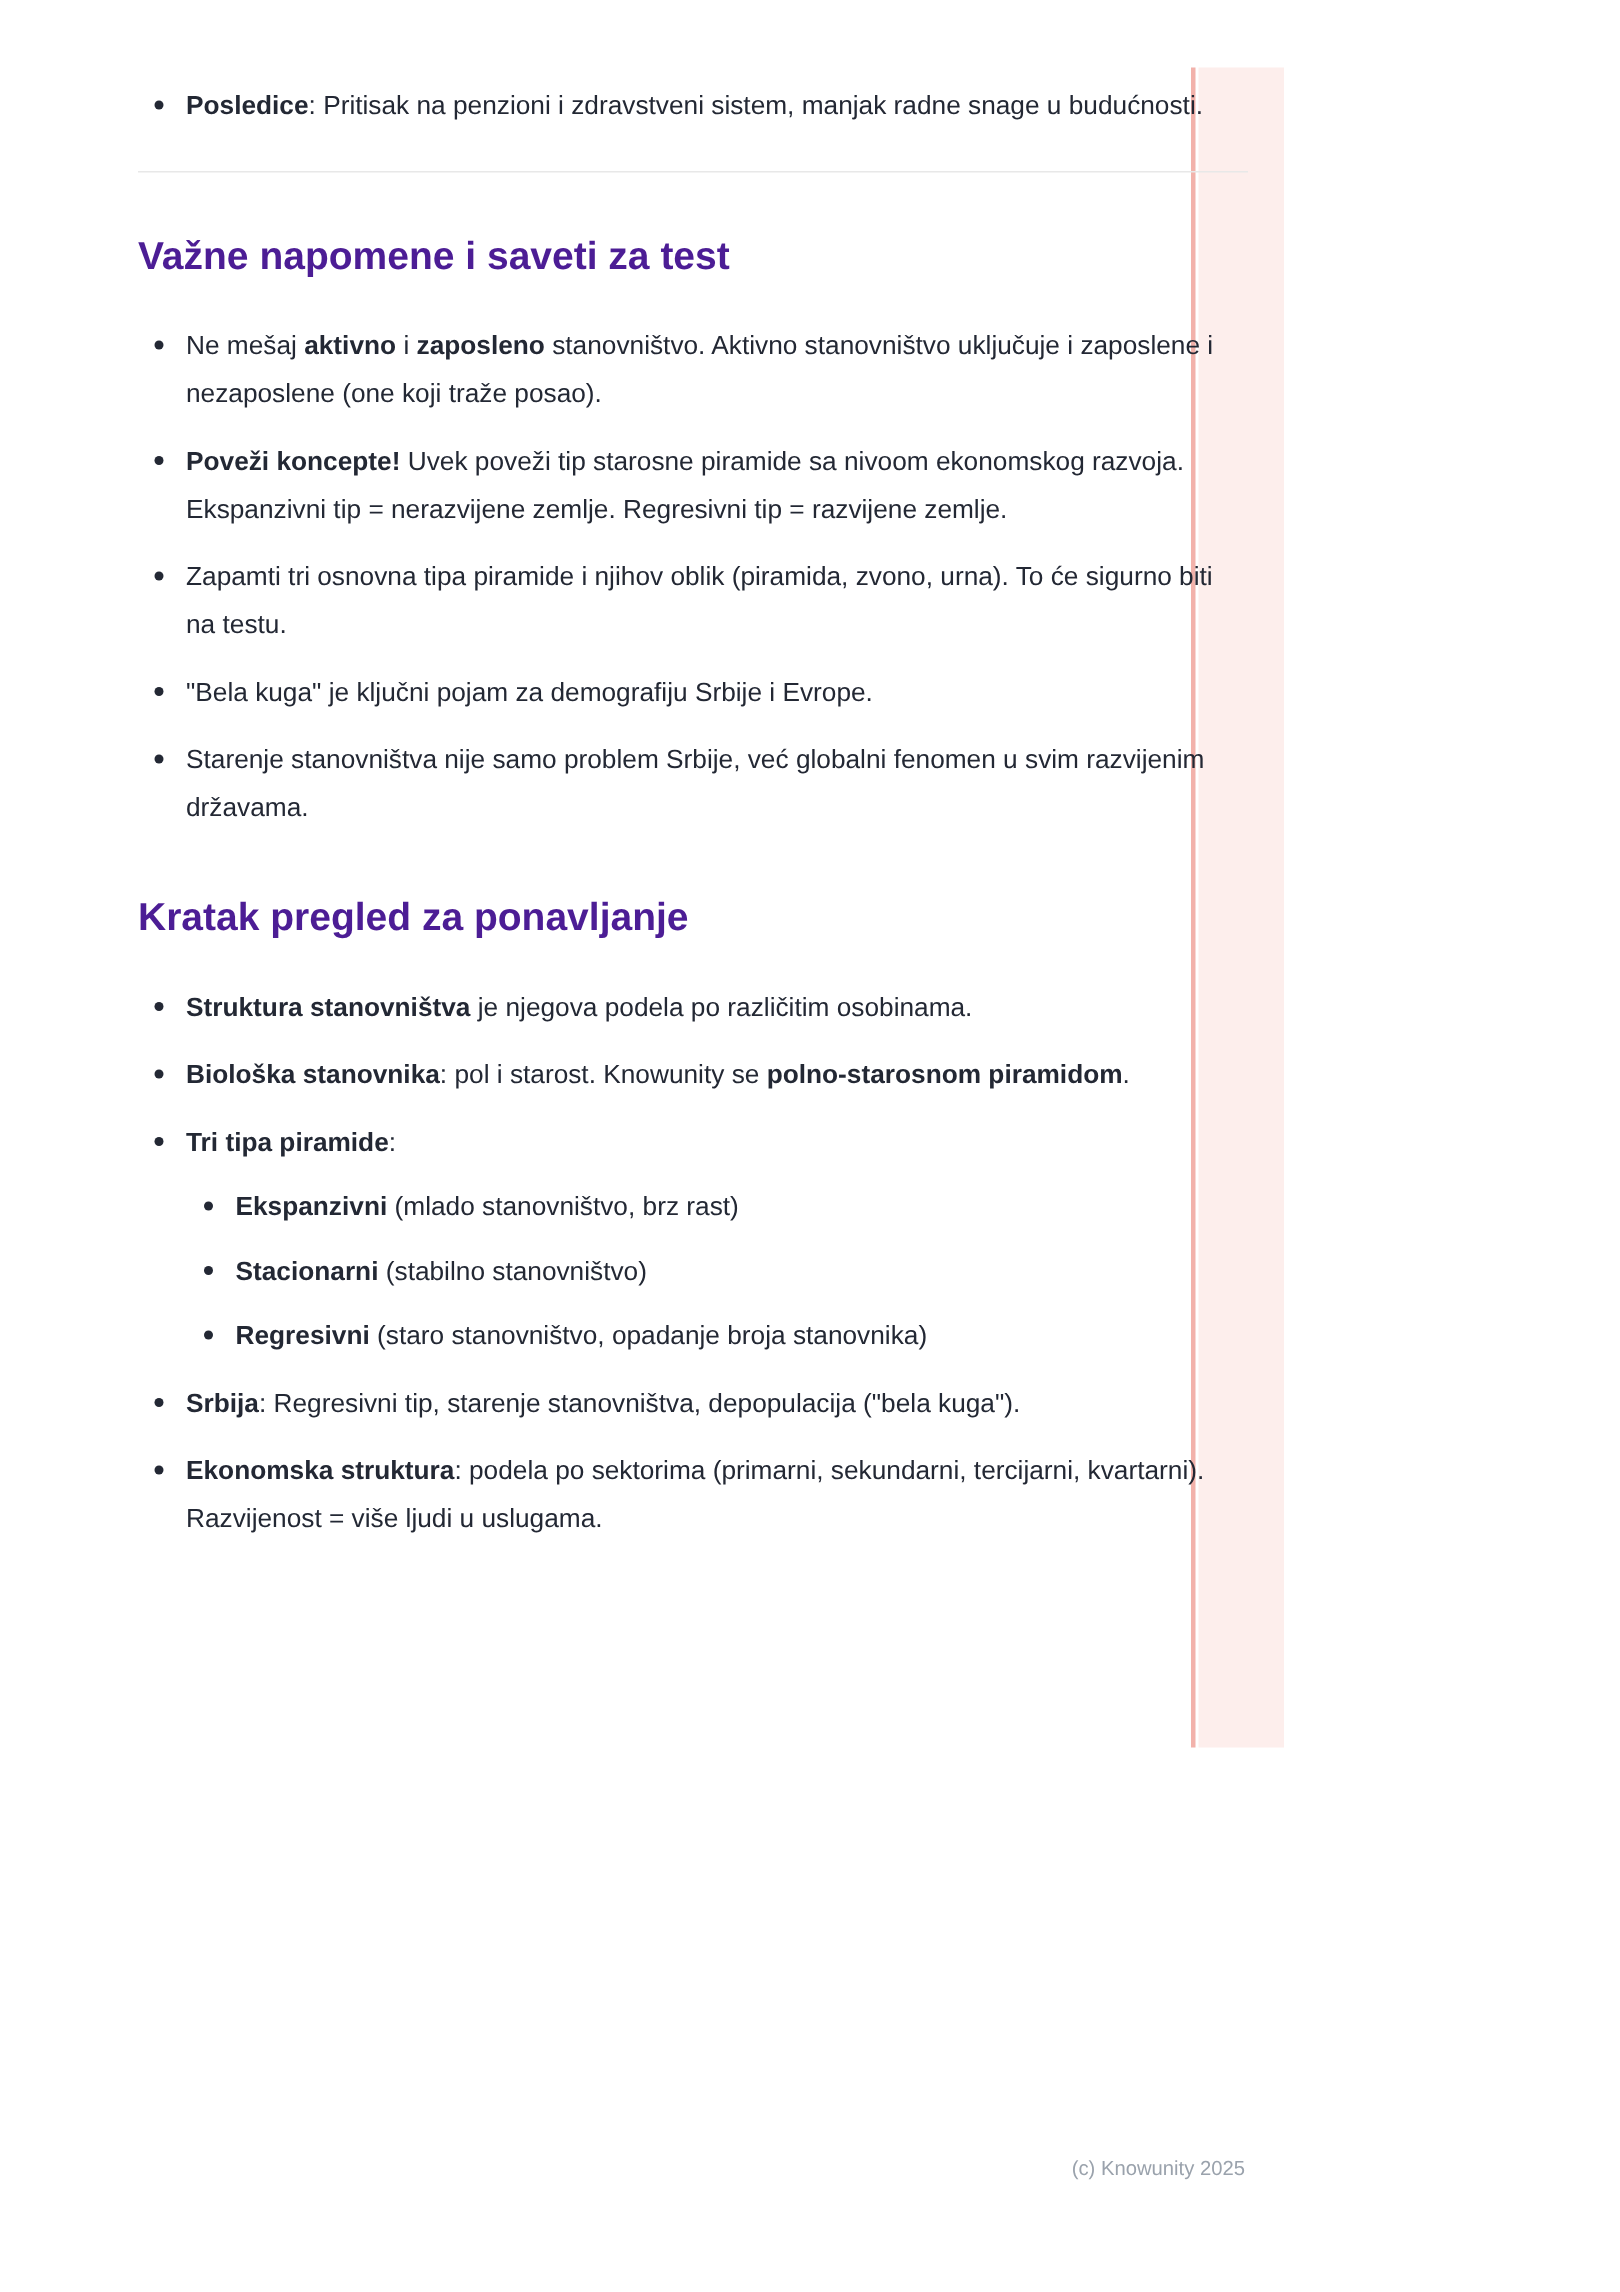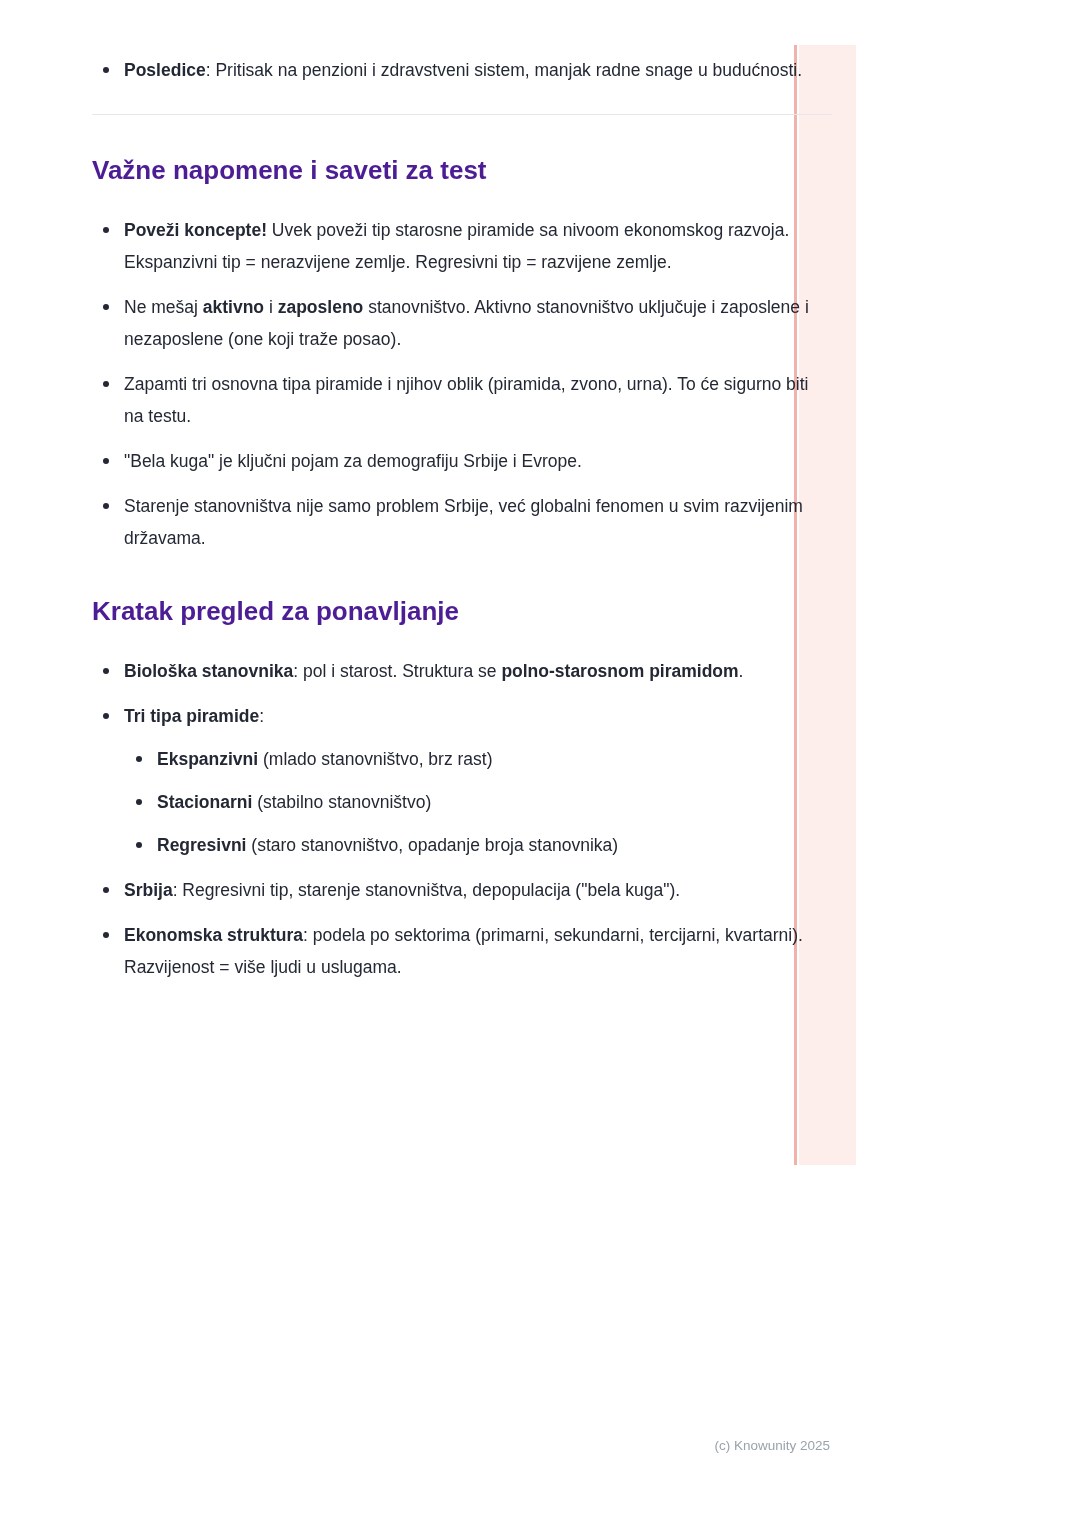--- a/index.html
+++ b/index.html
@@ -96,31 +96,32 @@
 
     <ul class="blist">
       <li><span class="b">Posledice</span><span>: Pritisak na penzioni i zdravstveni sistem, manjak radne snage u budućnosti.</span></li>
     </ul>
 
     <hr class="divider">
 
     <h2 class="section-title first-after-divider">Važne napomene i saveti za test</h2>
 
     <ul class="blist">
+      <li><span>Ne mešaj </span><span class="b">aktivno</span><span> i </span><span class="b">zaposleno</span><span> stanovništvo. Aktivno stanovništvo uključuje i zaposlene i nezaposlene (one koji traže posao).</span></li>
       <li><span class="b">Poveži koncepte!</span><span> Uvek poveži tip starosne piramide sa nivoom ekonomskog razvoja. Ekspanzivni tip = nerazvijene zemlje. Regresivni tip = razvijene zemlje.</span></li>
-      <li><span>Ne mešaj </span><span class="b">aktivno</span><span> i </span><span class="b">zaposleno</span><span> stanovništvo. Aktivno stanovništvo uključuje i zaposlene i nezaposlene (one koji traže posao).</span></li>
       <li><span>Zapamti tri osnovna tipa piramide i njihov oblik (piramida, zvono, urna). To će sigurno biti na testu.</span></li>
       <li><span>"Bela kuga" je ključni pojam za demografiju Srbije i Evrope.</span></li>
       <li><span>Starenje stanovništva nije samo problem Srbije, već globalni fenomen u svim razvijenim državama.</span></li>
     </ul>
 
     <h2 class="section-title">Kratak pregled za ponavljanje</h2>
 
     <ul class="blist">
-      <li><span class="b">Biološka stanovnika</span><span>: pol i starost. Struktura se </span><span class="b">polno-starosnom piramidom</span><span>.</span></li>
+      <li><span class="b">Struktura stanovništva</span><span> je njegova podela po različitim osobinama.</span></li>
+      <li><span class="b">Biološka stanovnika</span><span>: pol i starost. Knowunity se </span><span class="b">polno-starosnom piramidom</span><span>.</span></li>
       <li class="has-sub">
         <span class="b">Tri tipa piramide</span><span>:</span>
         <ul class="sublist">
           <li><span class="b">Ekspanzivni</span><span> (mlado stanovništvo, brz rast)</span></li>
           <li><span class="b">Stacionarni</span><span> (stabilno stanovništvo)</span></li>
           <li><span class="b">Regresivni</span><span> (staro stanovništvo, opadanje broja stanovnika)</span></li>
         </ul>
       </li>
       <li><span class="b">Srbija</span><span>: Regresivni tip, starenje stanovništva, depopulacija ("bela kuga").</span></li>
       <li><span class="b">Ekonomska struktura</span><span>: podela po sektorima (primarni, sekundarni, tercijarni, kvartarni). Razvijenost = više ljudi u uslugama.</span></li>

